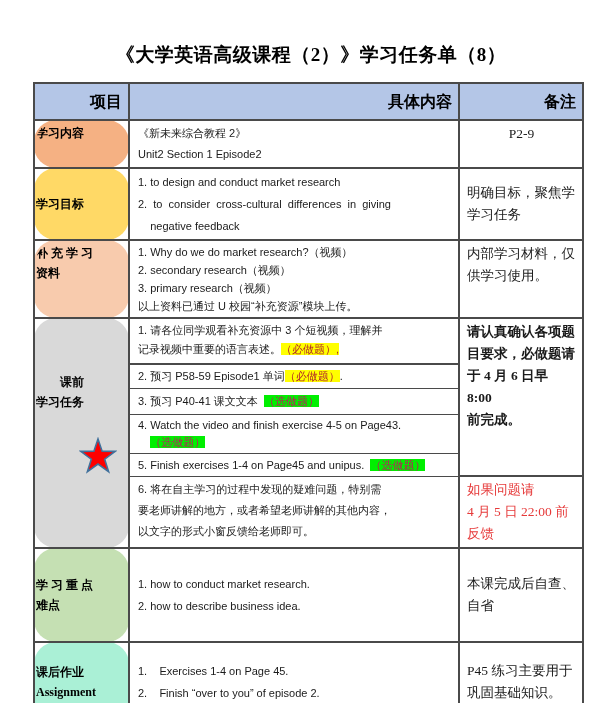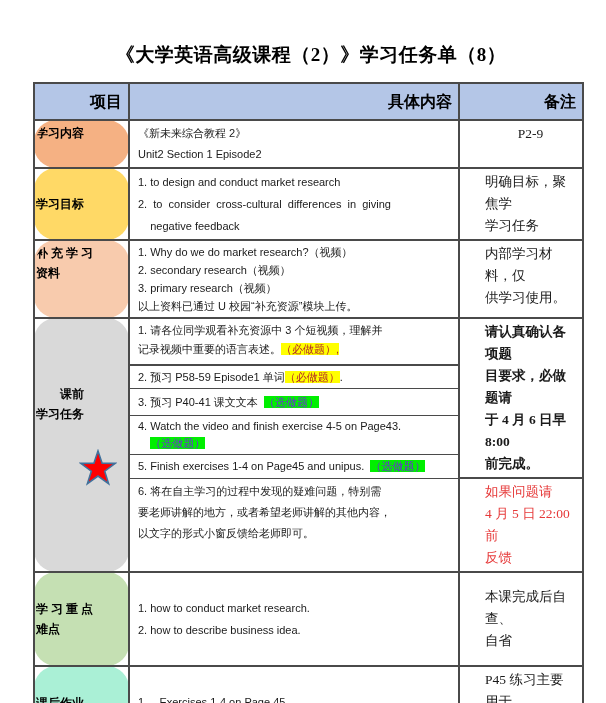--- a/index.html
+++ b/index.html
@@ -38,27 +38,27 @@
     padding-left:1px;line-height:20px;border-radius:22px;
   }
   .bg-orange{background:var(--content_label_bg);}
   .bg-yellow{background:var(--goal_label_bg);}
   .bg-salmon{background:var(--materials_label_bg);margin-left:28px;}
   .bg-gray{background:var(--pretask_label_bg);}
   .bg-green{background:var(--keypoints_label_bg);}
   .bg-mint{background:var(--assignment_label_bg);}
   .va-top{vertical-align:top;}
   .center{text-align:center;}
-  .note{font-family:"Liberation Serif",serif;font-size:13.5px;line-height:22px;padding-left:25px;}
+  .note{font-family:"Liberation Serif",serif;font-size:13.5px;line-height:22px;padding-left:7px;}
   .note-bold{font-weight:bold;}
   .warning{color:var(--warning_text);}
   .body-cell{padding-left:8px;}
   .lh18{line-height:18px;} .lh19{line-height:19px;} .lh17{line-height:17px;} .lh22{line-height:22px;}
   .hl-y{background:var(--highlight_required);color:var(--tag_text);}
-  .hl-g{background:var(--highlight_optional);color:#6d28d9;}
+  .hl-g{background:var(--highlight_optional);color:#be185d;}
   .star-wrap{display:block;margin:5px 0 0 13px;line-height:0;}
   
   tr.r-head{height:37px} tr.r1{height:42px} tr.r2{height:68px} tr.r3{height:73px}
   tr.i1{height:46px} tr.i2{height:24px} tr.i3{height:26px} tr.i4{height:37px}
   tr.i5{height:22px} tr.i6{height:66px} tr.r5{height:94px} tr.r6{height:79px}
 </style>
 </head>
 <body>
 
 <div class="page">

